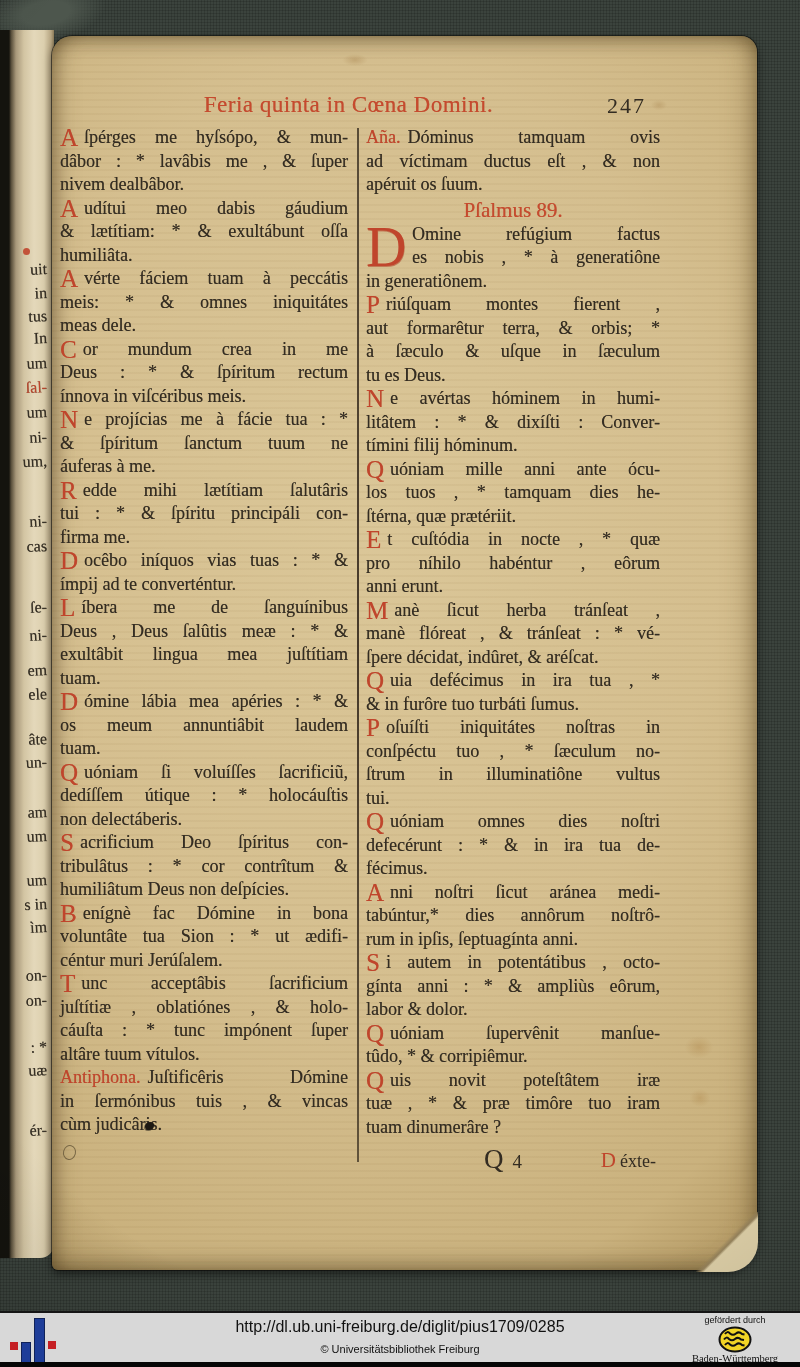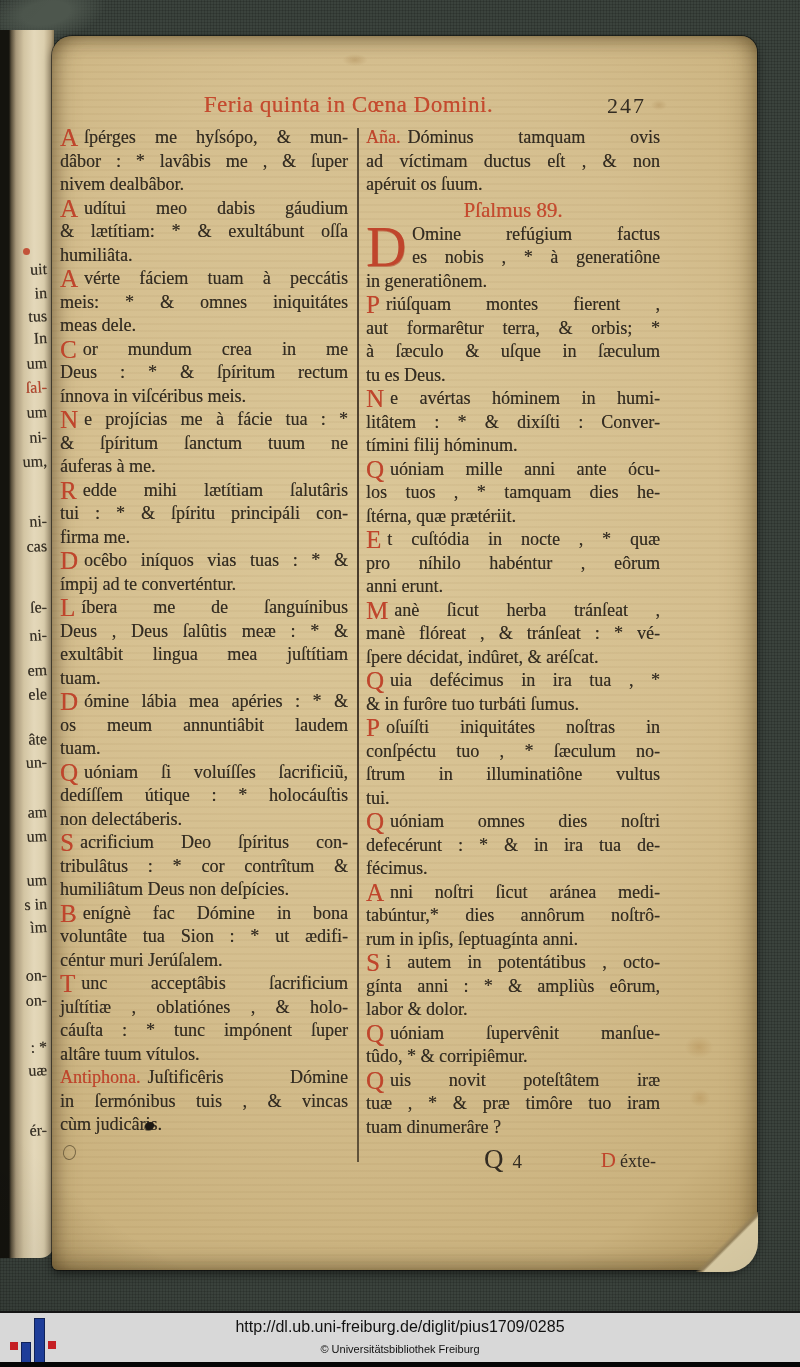--- a/index.html
+++ b/index.html
@@ -306,15 +306,25 @@
     <div class="ublogo">
       <span class="sqL"></span>
       <span class="barS"></span>
       <span class="barT"></span>
       <span class="sqR"></span>
     </div>
     <div class="ftext">
       <div class="furl">http://dl.ub.uni-freiburg.de/diglit/pius1709/0285</div>
       <div class="fcopy">© Universitätsbibliothek Freiburg</div>
     </div>
+    <div class="funding">
+      <div class="flabel">gefördert durch</div>
+      <svg class="arms" width="36" height="27" viewBox="0 0 36 27">
+        <ellipse cx="18" cy="13.5" rx="15.5" ry="12" fill="#f2d526" stroke="#111" stroke-width="2"></ellipse>
+        <path d="M8 8 q2.5 -3.5 5 -0.5 q3 2.5 6 0 q3 -2.5 6 0.5 l2.5 0.5" stroke="#111" stroke-width="2" fill="none"></path>
+        <path d="M7 13.5 q2.5 -3.5 5 -0.5 q3 2.5 6 0 q3 -2.5 6 0.5 l3 0.5" stroke="#111" stroke-width="2" fill="none"></path>
+        <path d="M8 19 q2.5 -3.5 5 -0.5 q3 2.5 6 0 q3 -2.5 6 0.5 l2.5 0.5" stroke="#111" stroke-width="2" fill="none"></path>
+      </svg>
+      <div class="fregion">Baden-Württemberg</div>
+    </div>
   </div>
   <div class="bottombar"></div>
 </div>
 
 </body></html>

